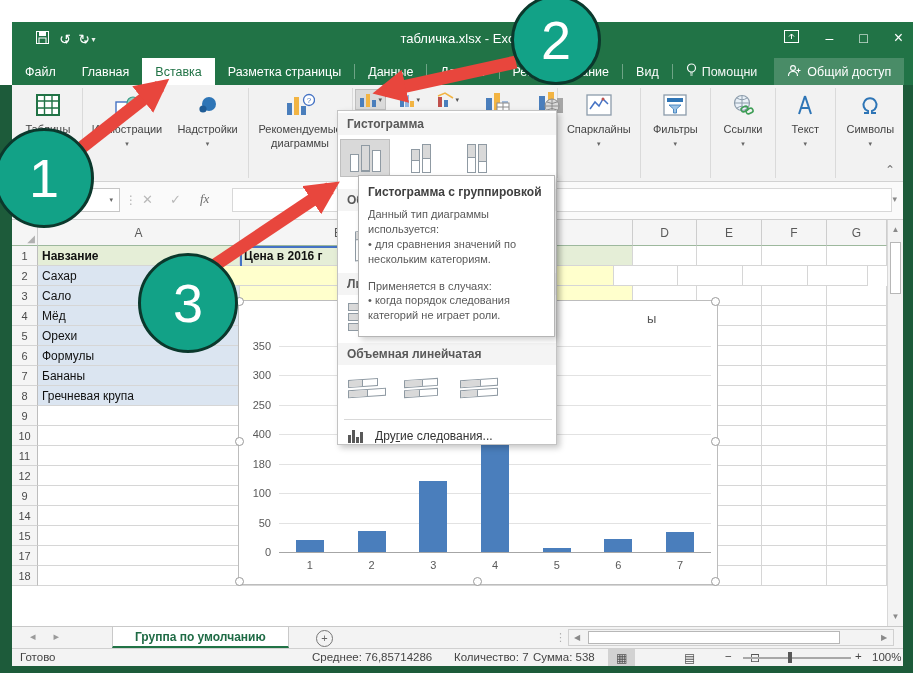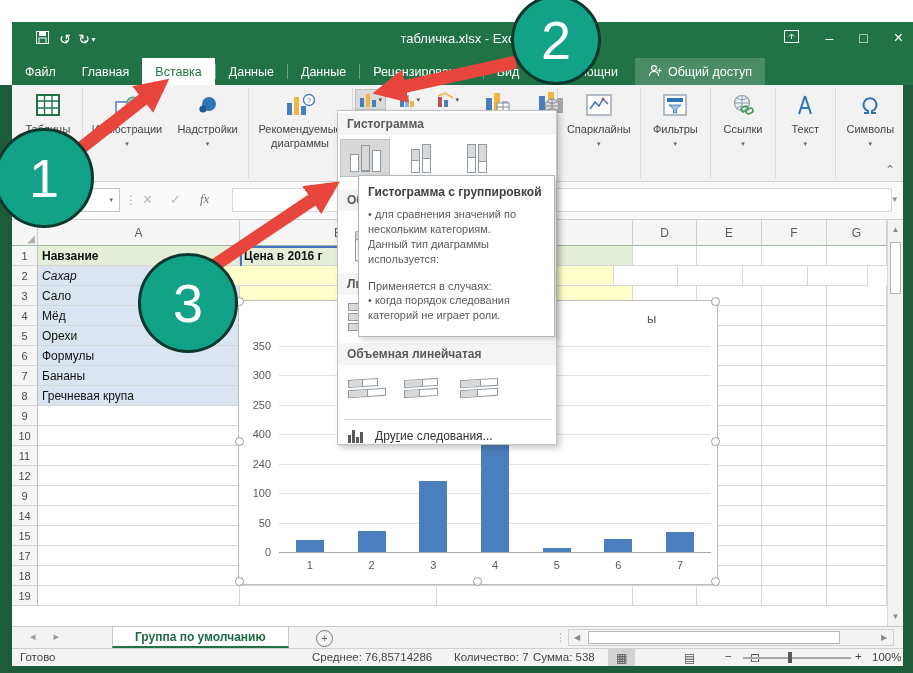--- a/index.html
+++ b/index.html
@@ -152,20 +152,21 @@
     <span class="win-glyph">–</span>
     <span class="win-glyph">□</span>
     <span class="win-glyph" style="font-size:16px">×</span>
   </div>
 </div>
 
 <div class="abs" id="tabrow">
   <div class="rtab">Файл</div>
   <div class="rtab">Главная</div>
   <div class="rtab active">Вставка</div>
+  <div class="rtab">Разметка страницы</div>
   <div class="tab-sep"></div>
   <div class="rtab">Данные</div>
   <div class="tab-sep"></div>
   <div class="rtab">Данные</div>
   <div class="tab-sep"></div>
   <div class="rtab">Рецензирование</div>
   <div class="tab-sep"></div>
   <div class="rtab">Вид</div>
   <div class="tab-sep"></div>
   <div class="rtab assist">
@@ -367,21 +368,21 @@
         <div class="g-cell green bold" style="width: 202px;">Навзание</div>
         <div class="g-cell green bold" style="width: 197px;">Цена в 2016 г</div>
         <div class="g-cell green bold" style="width: 196px;"></div>
         <div class="g-cell" style="width: 64px;"></div>
         <div class="g-cell" style="width: 65px;"></div>
         <div class="g-cell" style="width: 65px;"></div>
         <div class="g-cell" style="width: 60px;"></div>
       </div>
       <div class="grid-row">
         <div class="rh-cell">2</div>
-        <div class="g-cell blue" style="width: 183px; font-style: italic;">Сахар</div>
+        <div class="g-cell blue" style="width: 183px;">Сахар</div>
         <div class="g-cell yellow" style="width: 197px;"></div>
         <div class="g-cell yellow" style="width: 196px;"></div>
         <div class="g-cell" style="width: 64px;"></div>
         <div class="g-cell" style="width: 65px;"></div>
         <div class="g-cell" style="width: 65px;"></div>
         <div class="g-cell" style="width: 60px;"></div>
       </div>
       <div class="grid-row">
         <div class="rh-cell">3</div>
         <div class="g-cell blue" style="width: 202px;">Сало</div>
@@ -517,30 +518,20 @@
         <div class="g-cell" style="width: 202px;"></div>
         <div class="g-cell" style="width: 197px;"></div>
         <div class="g-cell" style="width: 196px;"></div>
         <div class="g-cell" style="width: 64px;"></div>
         <div class="g-cell" style="width: 65px;"></div>
         <div class="g-cell" style="width: 65px;"></div>
         <div class="g-cell" style="width: 60px;"></div>
       </div>
       <div class="grid-row">
         <div class="rh-cell">18</div>
-        <div class="g-cell" style="width: 202px;"></div>
-        <div class="g-cell" style="width: 197px;"></div>
-        <div class="g-cell" style="width: 196px;"></div>
-        <div class="g-cell" style="width: 64px;"></div>
-        <div class="g-cell" style="width: 65px;"></div>
-        <div class="g-cell" style="width: 65px;"></div>
-        <div class="g-cell" style="width: 60px;"></div>
-      </div>
-      <div class="grid-row">
-        <div class="rh-cell">19</div>
         <div class="g-cell" style="width: 202px;"></div>
         <div class="g-cell" style="width: 197px;"></div>
         <div class="g-cell" style="width: 196px;"></div>
         <div class="g-cell" style="width: 64px;"></div>
         <div class="g-cell" style="width: 65px;"></div>
         <div class="g-cell" style="width: 65px;"></div>
         <div class="g-cell" style="width: 60px;"></div>
       </div>
     </div>
   <div class="abs" id="vscroll">
@@ -553,21 +544,21 @@
 <div class="abs" id="b1-dot"></div>
 
 <div class="abs" id="chart">
   <div id="plot"></div>
   <span class="abs" id="chart-title-frag">ы</span>
 <div class="ytick" style="left: 6px; top: 245px;">0</div>
     <div class="ytick" style="left: 6px; top: 215.571px;">50</div>
     <div class="gline" style="left: 40px; width: 432px; top: 221.571px;"></div>
     <div class="ytick" style="left: 6px; top: 186.143px;">100</div>
     <div class="gline" style="left: 40px; width: 432px; top: 192.143px;"></div>
-    <div class="ytick" style="left: 6px; top: 156.714px;">240</div>
+    <div class="ytick" style="left: 6px; top: 156.714px;">180</div>
     <div class="gline" style="left: 40px; width: 432px; top: 162.714px;"></div>
     <div class="ytick" style="left: 6px; top: 127.286px;">400</div>
     <div class="gline" style="left: 40px; width: 432px; top: 133.286px;"></div>
     <div class="ytick" style="left: 6px; top: 97.8571px;">250</div>
     <div class="gline" style="left: 40px; width: 432px; top: 103.857px;"></div>
     <div class="ytick" style="left: 6px; top: 68.4286px;">300</div>
     <div class="gline" style="left: 40px; width: 432px; top: 74.4286px;"></div>
     <div class="ytick" style="left: 6px; top: 39px;">350</div>
     <div class="gline" style="left: 40px; width: 432px; top: 45px;"></div>
     <div class="xaxis" style="left: 40px; width: 432px; top: 251px;"></div>
@@ -673,22 +664,22 @@
         <span style="height:13px"></span>
         <span style="height:6px"></span>
         <span style="height:11px"></span>
       </span>
     <span><span>Дру</span><span class="key">г</span><span>ие следования...</span></span>
   </div>
 </div>
 
 <div class="abs" id="tooltip">
   <div class="tt-title">Гистограмма с группировкой</div>
+  <div>Данный тип диаграммы используется:</div>
   <div>• для сравнения значений по нескольким категориям.</div>
-  <div>Данный тип диаграммы используется:</div>
   <div class="tt-gap"></div>
   <div>Применяется в случаях:</div>
   <div>• когда порядок следования категорий не играет роли.</div>
 </div>
 
 <div class="abs" id="tabbar">
   <div class="abs" id="tab-nav">
     <span>◂</span>
     <span>▸</span>
   </div>

